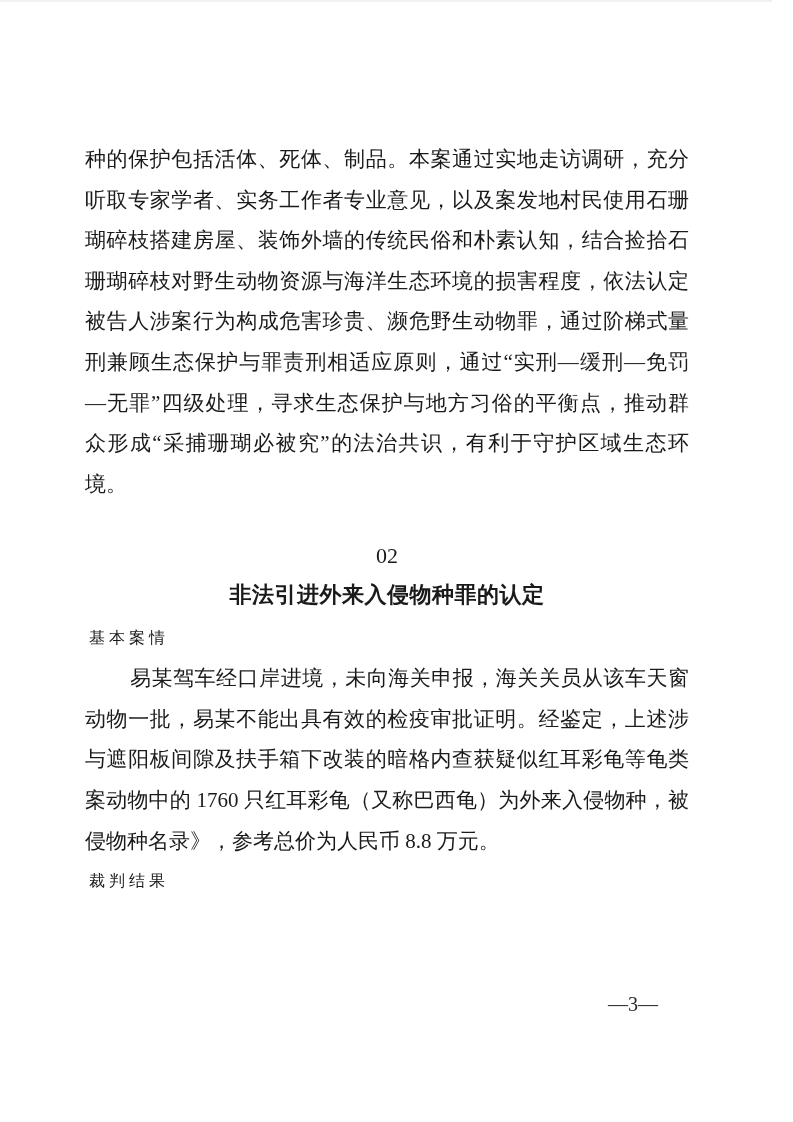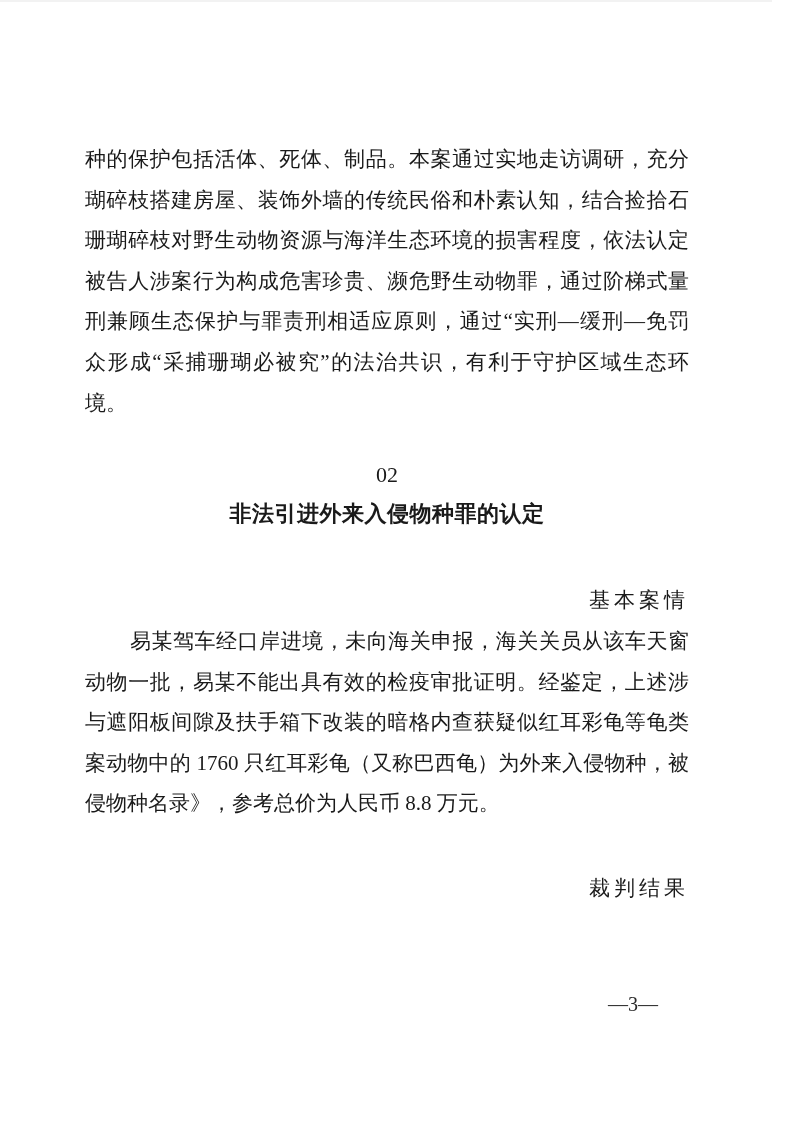--- a/index.html
+++ b/index.html
@@ -40,46 +40,47 @@
     margin-top: 32px;
   }
   .h-sans {
     font-family: Liberation Mono, monospace;
     font-weight: bold;
     font-size: 22px;
     text-align: center;
     letter-spacing: 0.5px;
   }
   .h-kai {
-    font-size: 21px;
-    text-align: right;
+    font-size: 16px;
+    text-align: left;
     letter-spacing: 4px;
     padding-left: 4px; 
-    margin-top: 44px;
   }
   .page-num {
     position: absolute;
     top: 988px;
     right: 114px;
     font-size: 20px;
     line-height: 28px;
     color: #2a2a2a;
   }
 </style>
 </head>
 <body>
 
 <div class="page">
 
   <div>
     <div class="row j">种的保护包括活体、死体、制品。本案通过实地走访调研，充分</div>
+    <div class="row j">听取专家学者、实务工作者专业意见，以及案发地村民使用石珊</div>
     <div class="row j">瑚碎枝搭建房屋、装饰外墙的传统民俗和朴素认知，结合捡拾石</div>
     <div class="row j">珊瑚碎枝对野生动物资源与海洋生态环境的损害程度，依法认定</div>
     <div class="row j">被告人涉案行为构成危害珍贵、濒危野生动物罪，通过阶梯式量</div>
     <div class="row j">刑兼顾生态保护与罪责刑相适应原则，通过“实刑—缓刑—免罚</div>
+    <div class="row j">—无罪”四级处理，寻求生态保护与地方习俗的平衡点，推动群</div>
     <div class="row j">众形成“采捕珊瑚必被究”的法治共识，有利于守护区域生态环</div>
     <div class="row">境。</div>
   </div>
 
   <div>
     <div class="row sec-num">02</div>
     <div class="row h-sans">非法引进外来入侵物种罪的认定</div>
   </div>
 
   <div>

